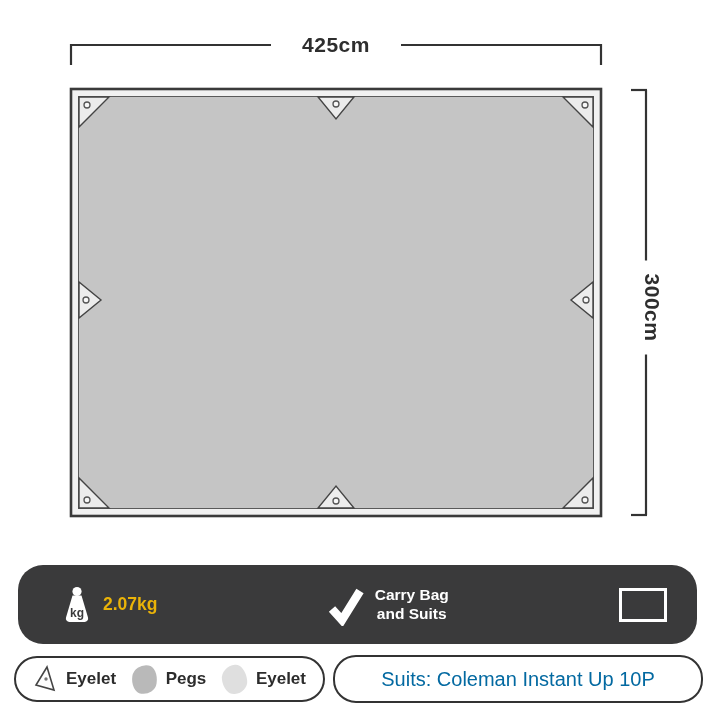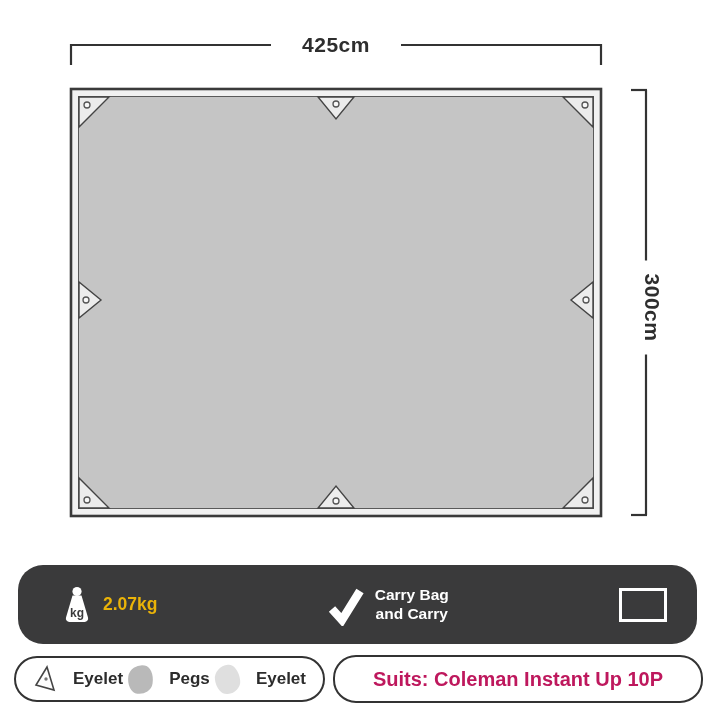--- a/index.html
+++ b/index.html
@@ -23,31 +23,31 @@
              text-align:center;white-space:nowrap;}
   .spec-value{color:#eab308;font-weight:bold;font-size:17.5px;}
   .rect-icon{width:48px;height:34px;border:3px solid #fff;box-sizing:border-box;
              background:transparent;}
 
   
   #legend-pill{left:14px;top:656px;width:311px;height:46px;background:#fff;
                border:2px solid #333;border-radius:23px;box-sizing:border-box;
                display:flex;align-items:center;justify-content:space-between;
                padding:0 17px;}
-  .legend-item{display:flex;align-items:center;gap:16px;}
+  .legend-item{display:flex;align-items:center;gap:9px;}
   .legend-label{font-size:17px;font-weight:bold;color:#2c2c2c;}
   .swatch{width:25px;height:29px;border-radius:58% 42% 55% 45% / 45% 58% 42% 55%;}
   .swatch.mesh{background:#b9b9b9;transform:rotate(8deg);}
   .swatch.binding{background:#dfdfdf;transform:rotate(-6deg);}
 
   
   #suits-pill{left:333px;top:655px;width:370px;height:48px;background:#fff;
               border:2px solid #333;border-radius:23px;box-sizing:border-box;
               display:flex;align-items:center;justify-content:center;}
-  #suits-text{font-size:20px;font-weight:bold;color:#be185d;white-space:nowrap;}
+  #suits-text{font-size:20px;font-weight:normal;color:#0369a1;white-space:nowrap;}
 </style>
 </head>
 <body>
 
 <svg class="abs" style="left:0;top:0" width="720" height="565" viewBox="0 0 720 565">
 
   <g stroke="#333" stroke-width="2.2">
     <line x1="71" y1="45" x2="601" y2="45"></line>
     <line x1="71" y1="44" x2="71" y2="65"></line>
     <line x1="601" y1="44" x2="601" y2="65"></line>
@@ -97,21 +97,21 @@
     </svg>
     <span class="spec-value">2.07kg</span>
   </div>
 
   <div class="spec-group">
     <svg width="36" height="42" viewBox="0 0 36 42">
       <polyline points="4,25 14,36 32,7" fill="none" stroke="#fff" stroke-width="8.5" stroke-linejoin="miter"></polyline>
     </svg>
     <div class="spec-text">
       <div>Carry Bag</div>
-      <div>and Carry</div>
+      <div>and Suits</div>
     </div>
   </div>
 
 
   <div class="spec-group">
     <div class="rect-icon"></div>
   </div>
 
 </div>
 

